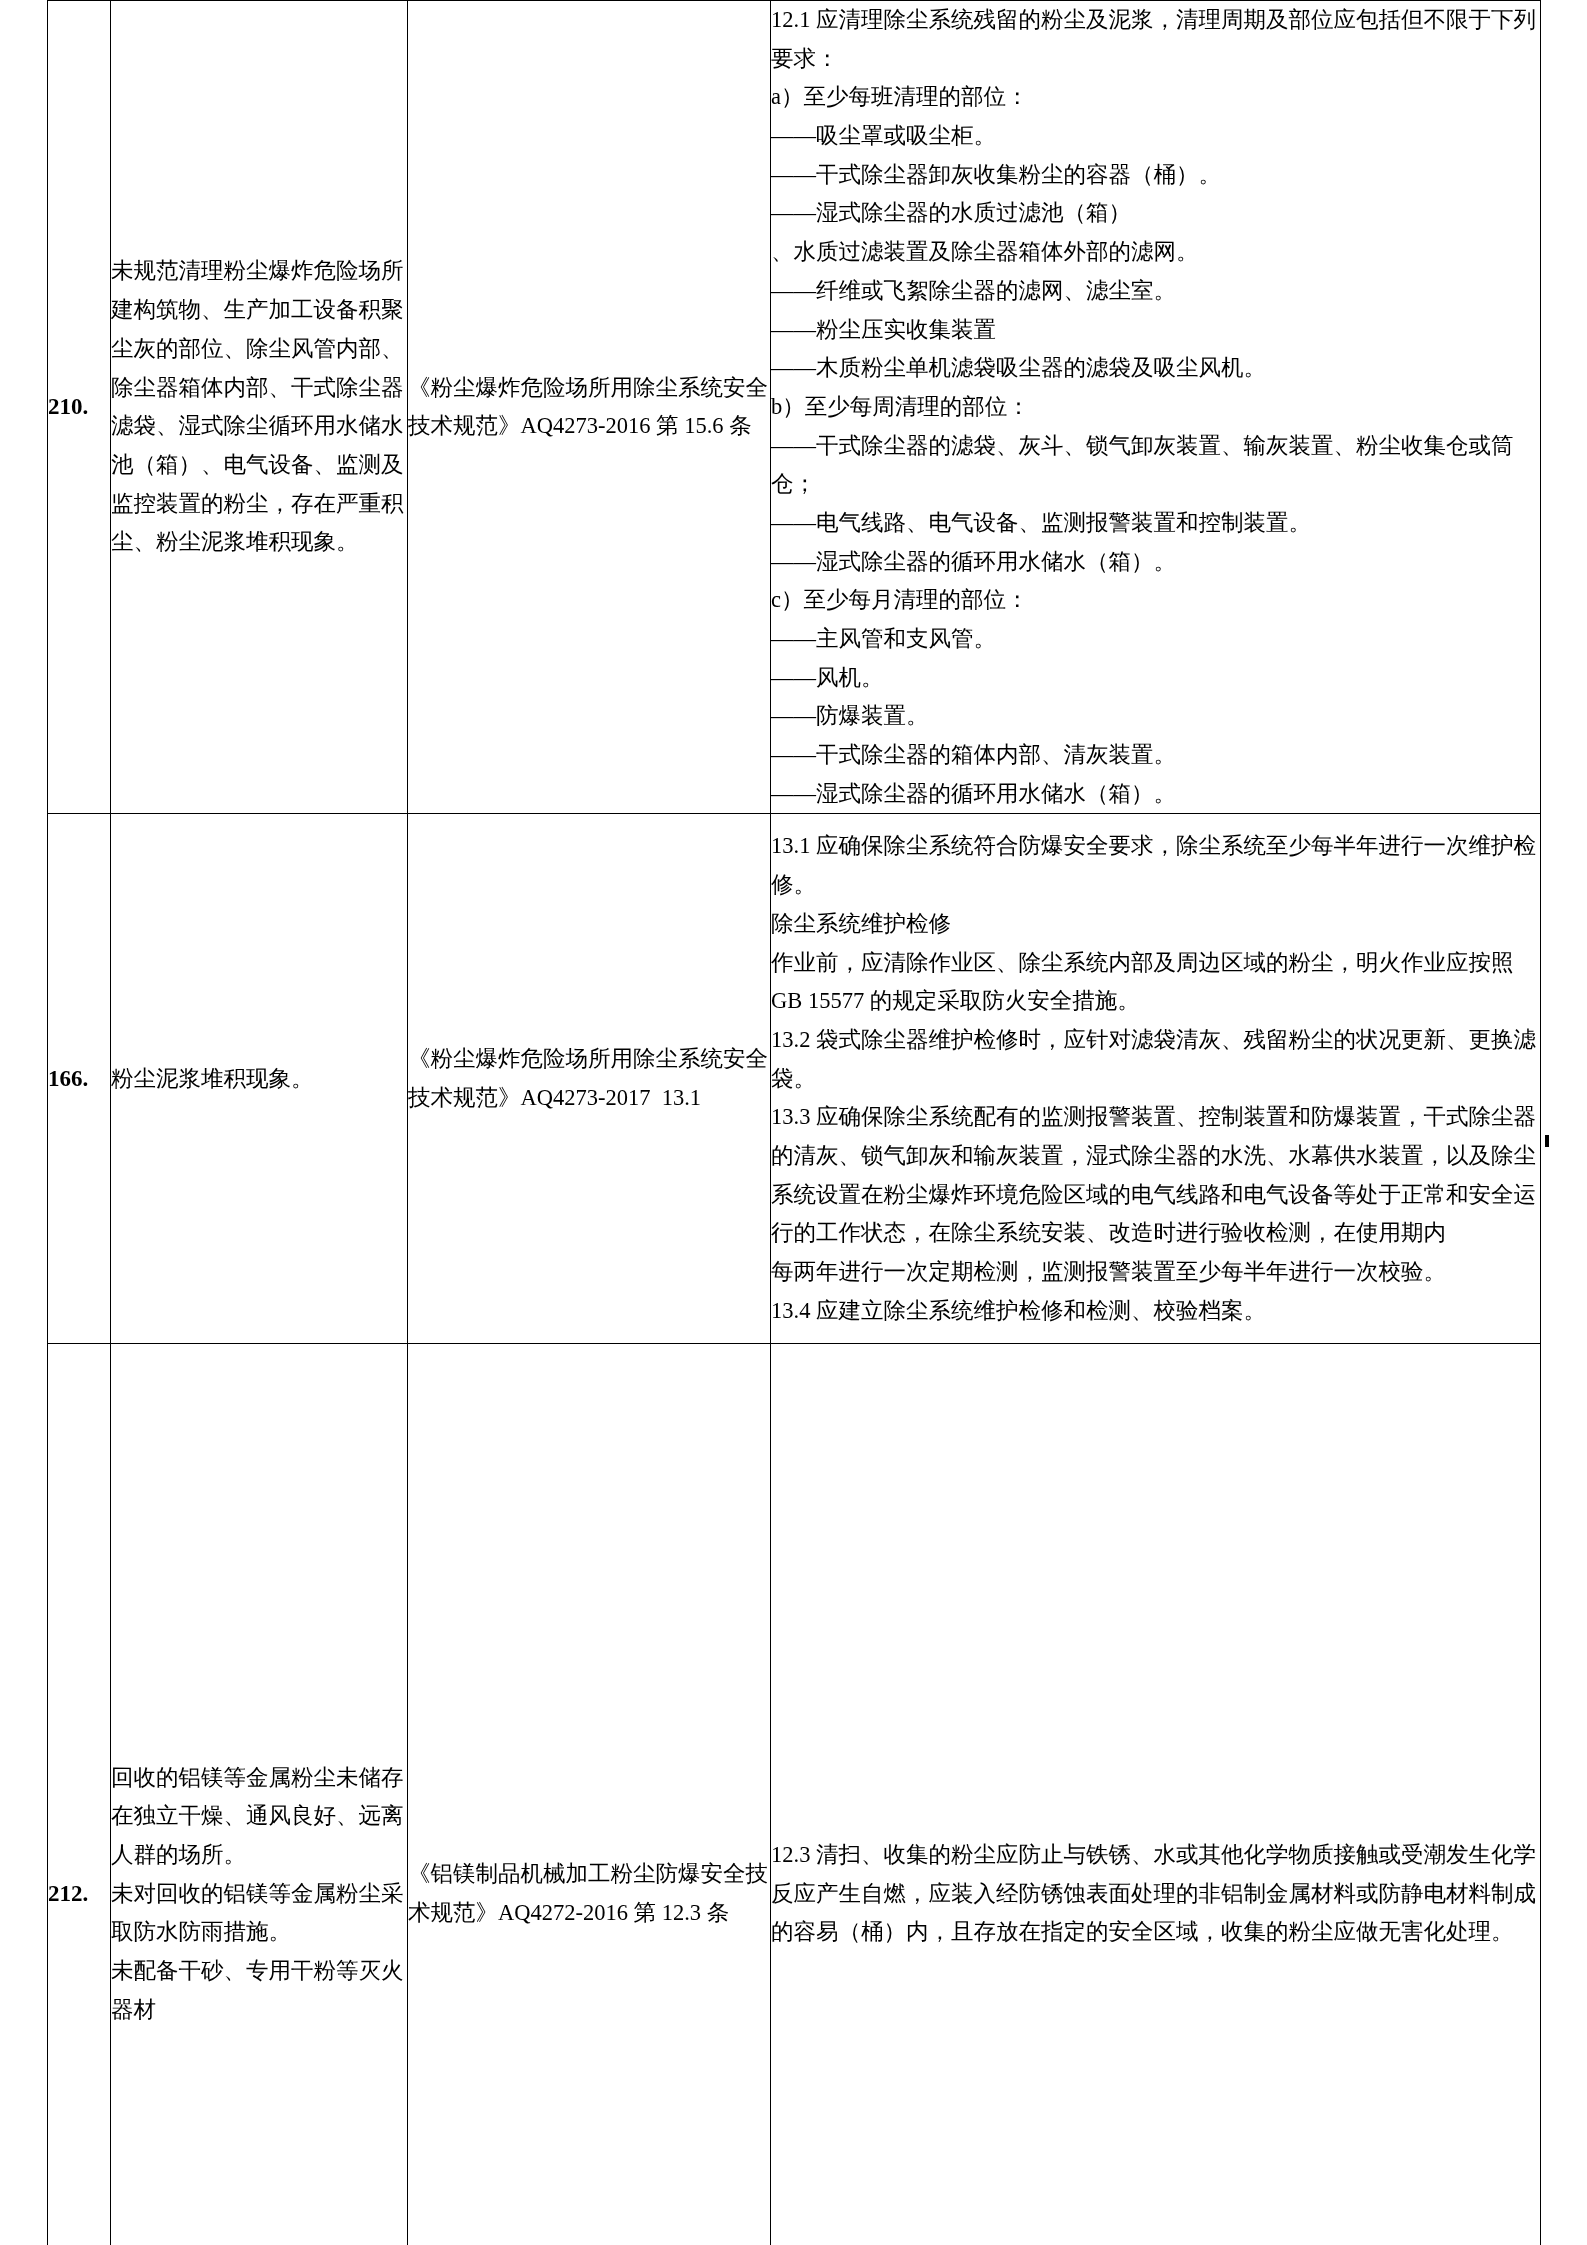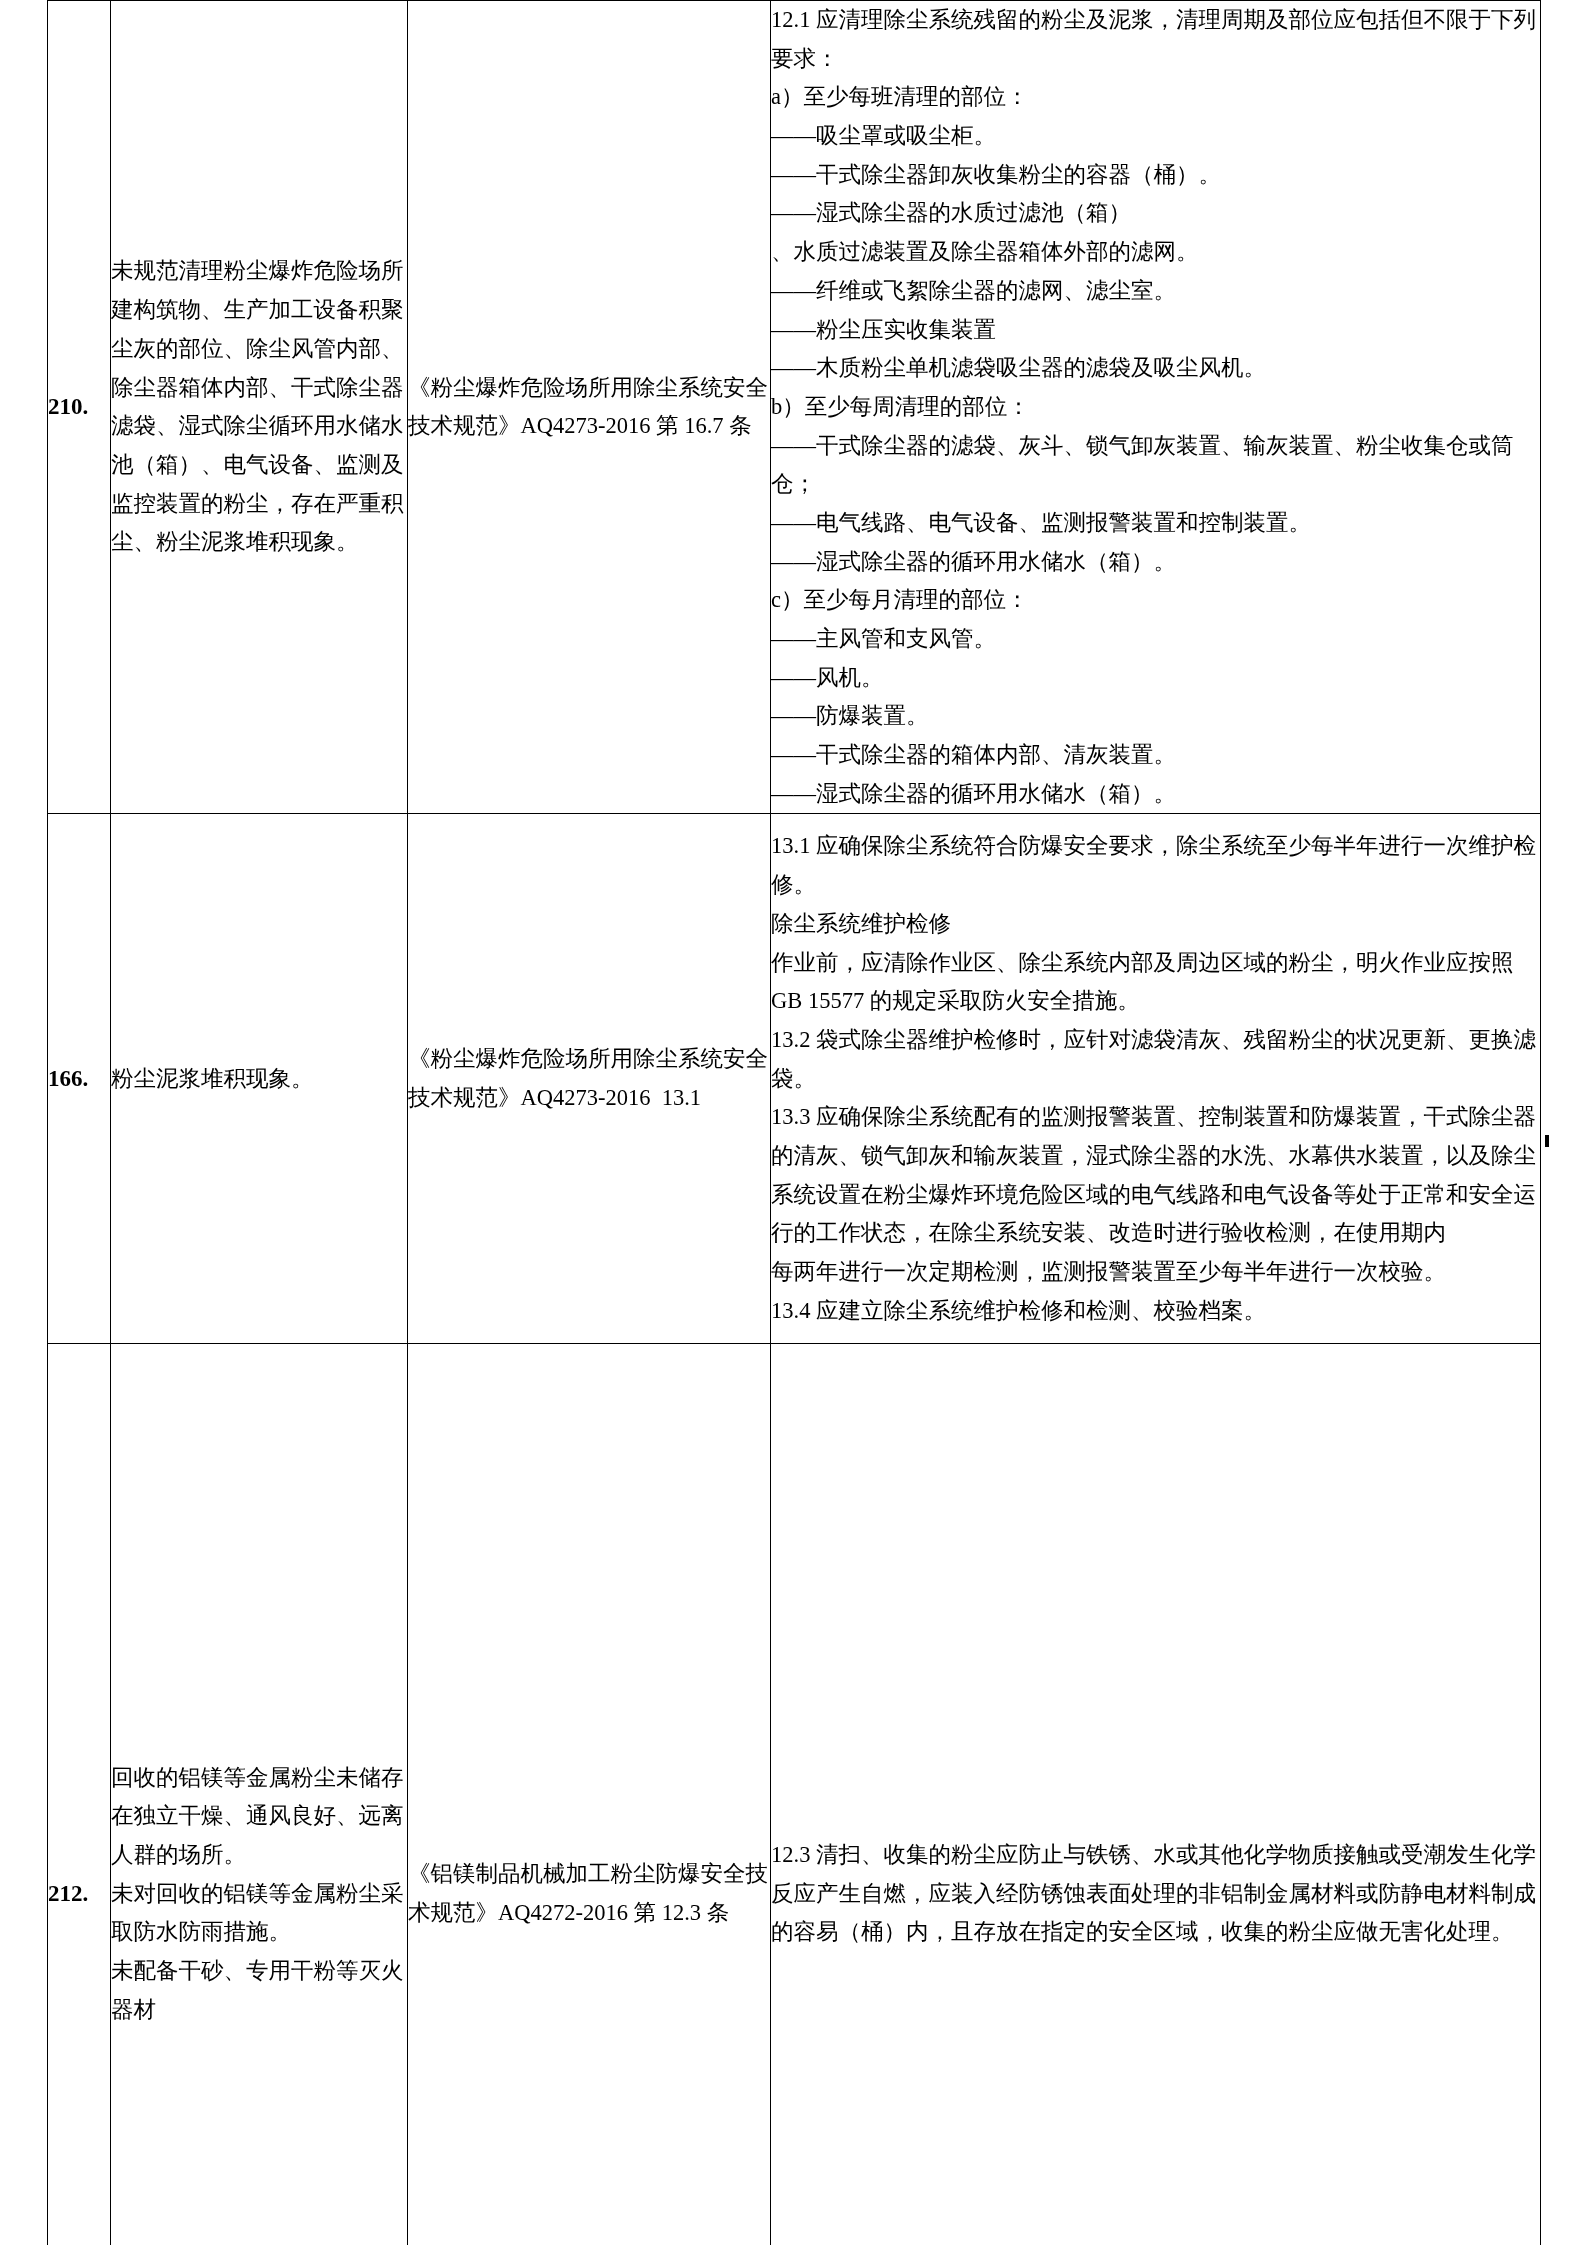--- a/index.html
+++ b/index.html
@@ -85,21 +85,21 @@
     <colgroup>
       <col class="col-num">
       <col class="col-desc">
       <col class="col-std">
       <col class="col-req">
     </colgroup>
     <tbody>
       <tr class="row-210">
         <td class="cell-num">210.</td>
         <td class="cell-text cell-desc">未规范清理粉尘爆炸危险场所建构筑物、生产加工设备积聚尘灰的部位、除尘风管内部、除尘器箱体内部、干式除尘器滤袋、湿式除尘循环用水储水池（箱）、电气设备、监测及监控装置的粉尘，存在严重积尘、粉尘泥浆堆积现象。</td>
-        <td class="cell-text cell-std">《粉尘爆炸危险场所用除尘系统安全技术规范》AQ4273-2016 第 16.7 条</td>
+        <td class="cell-text cell-std">《粉尘爆炸危险场所用除尘系统安全技术规范》AQ4273-2016 第 15.6 条</td>
         <td class="cell-text cell-req">12.1 应清理除尘系统残留的粉尘及泥浆，清理周期及部位应包括但不限于下列要求：
 a）至少每班清理的部位：
 ——吸尘罩或吸尘柜。
 ——干式除尘器卸灰收集粉尘的容器（桶）。
 ——湿式除尘器的水质过滤池（箱）
 、水质过滤装置及除尘器箱体外部的滤网。
 ——纤维或飞絮除尘器的滤网、滤尘室。
 ——粉尘压实收集装置
 ——木质粉尘单机滤袋吸尘器的滤袋及吸尘风机。
 b）至少每周清理的部位：
@@ -109,21 +109,21 @@
 c）至少每月清理的部位：
 ——主风管和支风管。
 ——风机。
 ——防爆装置。
 ——干式除尘器的箱体内部、清灰装置。
 ——湿式除尘器的循环用水储水（箱）。</td>
       </tr>
       <tr class="row-211">
         <td class="cell-num">166.</td>
         <td class="cell-text cell-desc">粉尘泥浆堆积现象。</td>
-        <td class="cell-text cell-std">《粉尘爆炸危险场所用除尘系统安全技术规范》AQ4273-2016  13.1</td>
+        <td class="cell-text cell-std">《粉尘爆炸危险场所用除尘系统安全技术规范》AQ4273-2017  13.1</td>
         <td class="cell-text cell-req">13.1 应确保除尘系统符合防爆安全要求，除尘系统至少每半年进行一次维护检修。
 除尘系统维护检修
 作业前，应清除作业区、除尘系统内部及周边区域的粉尘，明火作业应按照
 GB 15577 的规定采取防火安全措施。
 13.2 袋式除尘器维护检修时，应针对滤袋清灰、残留粉尘的状况更新、更换滤袋。
 13.3 应确保除尘系统配有的监测报警装置、控制装置和防爆装置，干式除尘器的清灰、锁气卸灰和输灰装置，湿式除尘器的水洗、水幕供水装置，以及除尘系统设置在粉尘爆炸环境危险区域的电气线路和电气设备等处于正常和安全运行的工作状态，在除尘系统安装、改造时进行验收检测，在使用期内
 每两年进行一次定期检测，监测报警装置至少每半年进行一次校验。
 13.4 应建立除尘系统维护检修和检测、校验档案。</td>
       </tr>
       <tr class="row-212">

